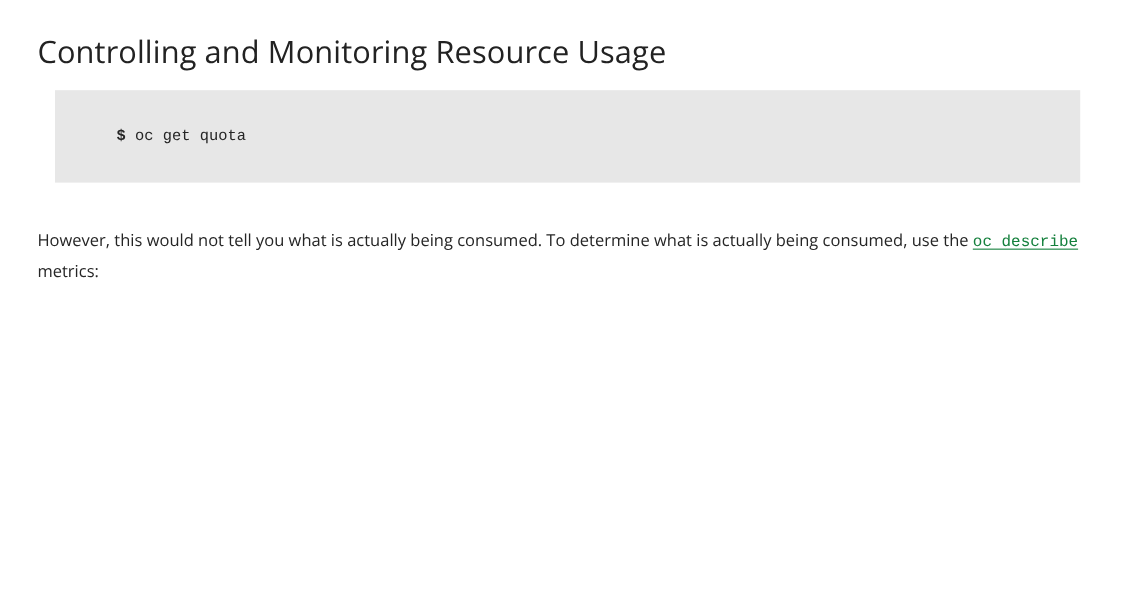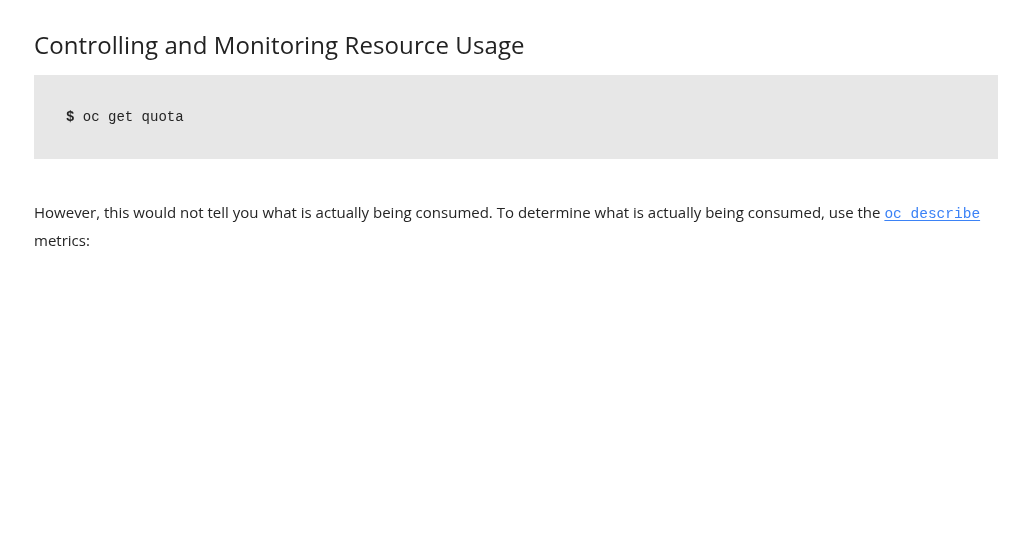--- a/index.html
+++ b/index.html
@@ -7,52 +7,52 @@
     width: 1032px;
     background: #ffffff;
     font-family: "Open Sans", "Segoe UI", "Helvetica Neue", Arial, sans-serif;
     color: #252525;
     -webkit-font-smoothing: antialiased;
   }
   .page {
     padding: 28px 34px 30px 34px;
   }
   h2.heading {
-    font-size: 24px;
+    font-size: 28px;
     font-weight: 400;
     color: #222;
     margin-bottom: 14px;
     letter-spacing: 0.1px;
   }
   p.body {
     font-size: 15px;
     line-height: 1.75;
     color: #252525;
     margin-bottom: 0;
   }
   p.body + .codeblock { margin-top: 32px; }
   .codeblock + p.body { margin-top: 40px; }
   .codeblock {
     background: #e7e7e7;
-    padding: 34px 32px;
-    margin: 0;
+    padding: 34px 56px;
+    margin: 16px;
   }
   .codeblock pre {
     font-family: Menlo, Consolas, "Liberation Mono", "Courier New", monospace;
     font-size: 14px;
     color: #252525;
     white-space: pre;
   }
   .codeblock .prompt {
     font-weight: 700;
   }
   code.inline {
     font-family: Menlo, Consolas, "Liberation Mono", "Courier New", monospace;
     font-size: 14.5px;
-    color: #3b82f6;
+    color: #15803d;
     text-decoration: underline;
     text-underline-offset: 2px;
   }
   a.link {
     color: #08c;
     text-decoration: none;
     cursor: pointer;
   }
 </style>
 </head>

